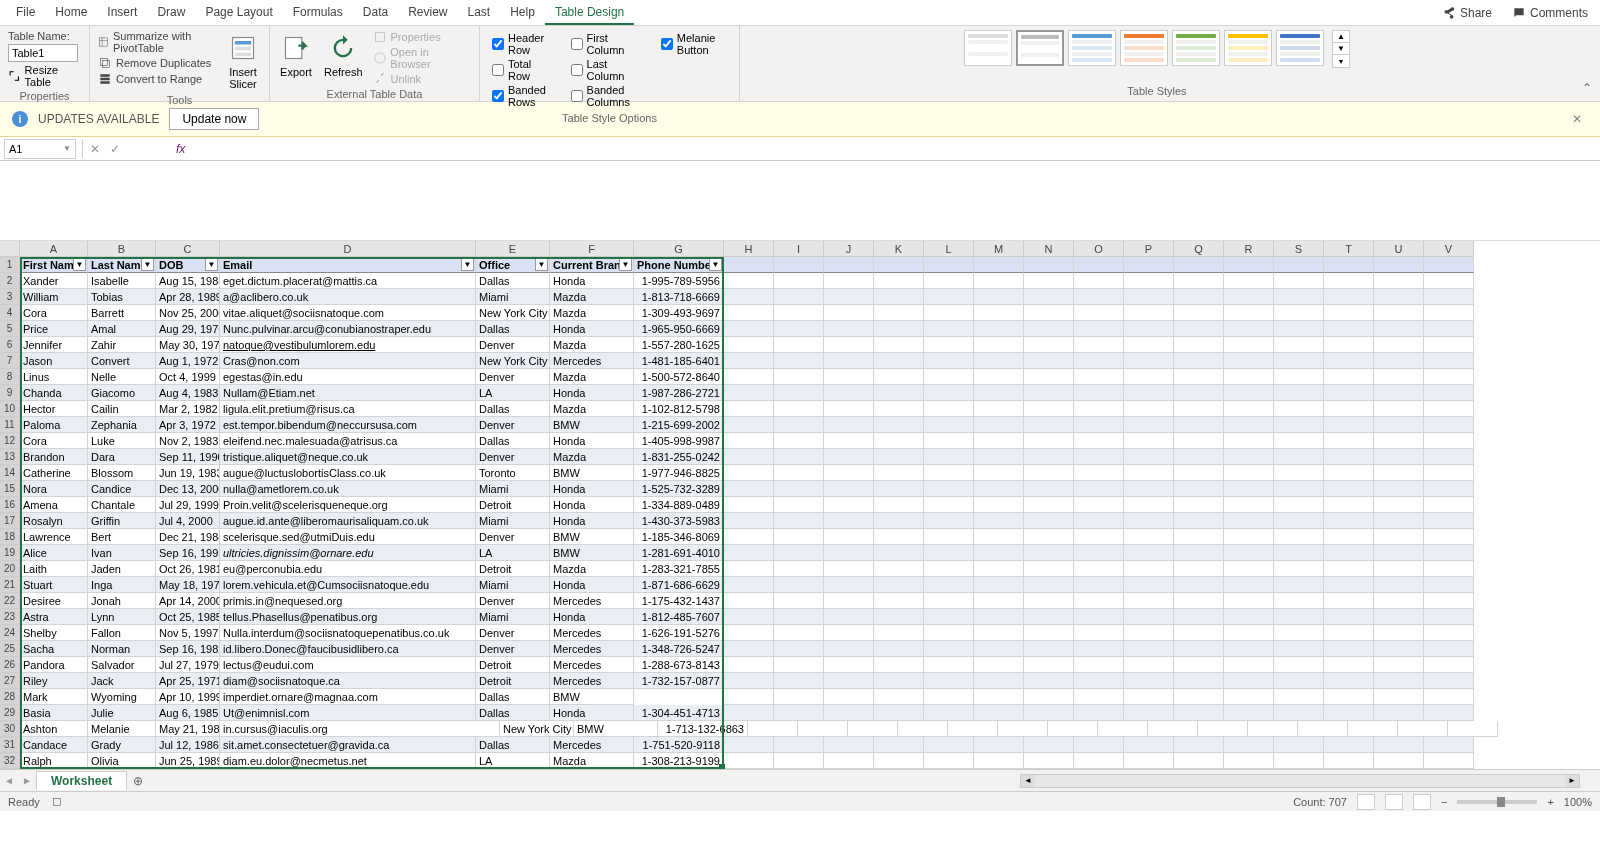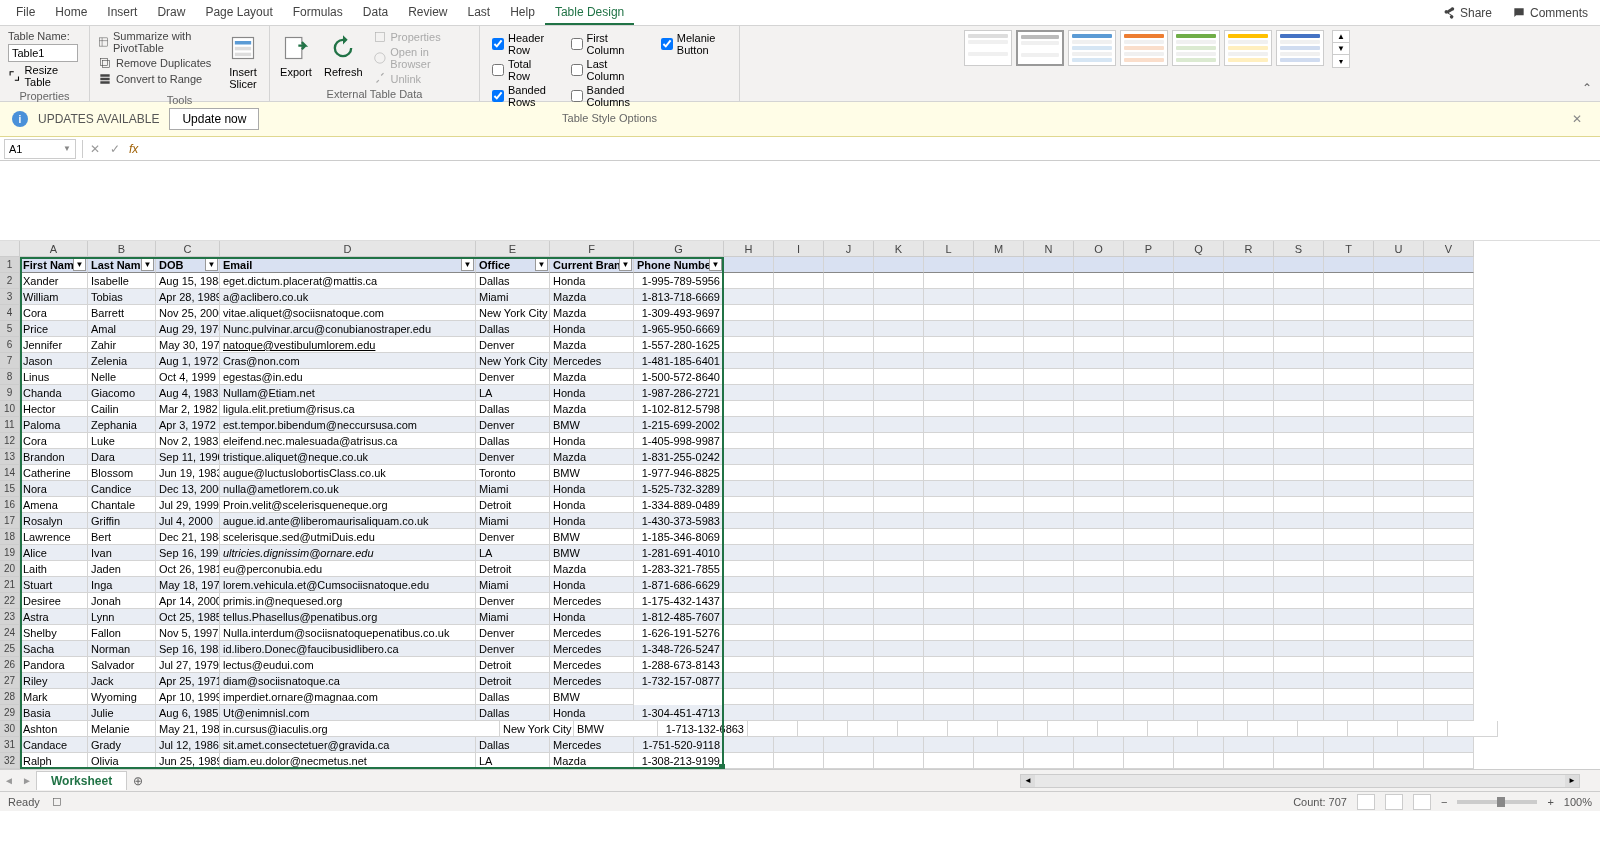--- a/index.html
+++ b/index.html
@@ -52,21 +52,21 @@
     .notif-title { font-size: 12px; color: #555; }
     .notif-text { font-size: 12px; color: #555; }
     .notif-button { background: #fff; border: 1px solid #aaa; padding: 3px 12px; font-size: 12px; cursor: pointer; }
     .notif-close { margin-left: auto; cursor: pointer; color: #888; padding: 2px 6px; }
     
     
     .formula-bar { display: flex; align-items: center; height: 24px; border-bottom: 1px solid #ccc; background: #fff; }
     .name-box { width: 72px; height: 20px; border: 1px solid #ccc; font-size: 11px; padding: 0 4px; margin: 0 4px; display: flex; align-items: center; justify-content: space-between; }
     .fb-divider { width: 1px; height: 18px; background: #ccc; margin: 0 2px; }
     .fb-btn { width: 20px; text-align: center; color: #999; cursor: pointer; }
-    .fx-label { font-style: italic; color: #a16207; padding: 0 4px; }
+    .fx-label { font-style: italic; color: #701a75; padding: 0 4px; margin-left: 47px; }
     .formula-input { flex: 1; height: 100%; border: none; outline: none; padding: 0 6px; }
     
     
     .spacer { height: 80px; background: #fff; border-bottom: 1px solid #ddd; }
     
     
     .grid-container { position: relative; overflow: hidden; }
     .grid-corner { position: absolute; top: 0; left: 0; width: 20px; height: 16px; background: #e6e6e6; border-right: 1px solid #ccc; border-bottom: 1px solid #ccc; z-index: 3; }
     .col-headers { display: flex; margin-left: 20px; height: 16px; }
     .col-header { background: #e6e6e6; border-right: 1px solid #ccc; border-bottom: 1px solid #ccc; font-size: 11px; text-align: center; line-height: 16px; color: #444; flex-shrink: 0; }
@@ -347,20 +347,21 @@
               <div style="background: rgba(68, 114, 196, 0.25);"></div>
             </div>
           </div>
         </div>
       <div class="style-arrows">
         <div class="style-arrow">▲</div>
         <div class="style-arrow">▼</div>
         <div class="style-arrow">▾</div>
       </div>
     </div>
+    <div class="ribbon-group-label">Table Styles</div>
   </div>
   <div class="ribbon-collapse">⌃</div>
 </div>
 
 <div class="notification-bar">
   <div class="notif-icon">i</div>
   <div class="notif-title">UPDATES AVAILABLE</div>
   <button class="notif-button">Update now</button>
   <div class="notif-close">✕</div>
 </div>
@@ -580,21 +581,21 @@
           <div class="cell empty-cell" style="width: 50px;"></div>
           <div class="cell empty-cell" style="width: 50px;"></div>
           <div class="cell empty-cell" style="width: 50px;"></div>
           <div class="cell empty-cell" style="width: 50px;"></div>
           <div class="cell empty-cell" style="width: 50px;"></div>
           <div class="cell empty-cell" style="width: 50px;"></div>
           <div class="cell empty-cell" style="width: 50px;"></div>
         </div>
         <div class="data-row alt">
           <div class="cell" style="width: 68px;">Jason</div>
-          <div class="cell" style="width: 68px;">Zelenia</div>
+          <div class="cell" style="width: 68px;">Convert</div>
           <div class="cell" style="width: 64px;">Aug 1, 1972</div>
           <div class="cell" style="width: 256px;">Cras@non.com</div>
           <div class="cell" style="width: 74px;">New York City</div>
           <div class="cell" style="width: 84px;">Mercedes</div>
           <div class="cell" style="width: 90px; text-align: right;">1-481-185-6401</div>
           <div class="cell empty-cell" style="width: 50px;"></div>
           <div class="cell empty-cell" style="width: 50px;"></div>
           <div class="cell empty-cell" style="width: 50px;"></div>
           <div class="cell empty-cell" style="width: 50px;"></div>
           <div class="cell empty-cell" style="width: 50px;"></div>

